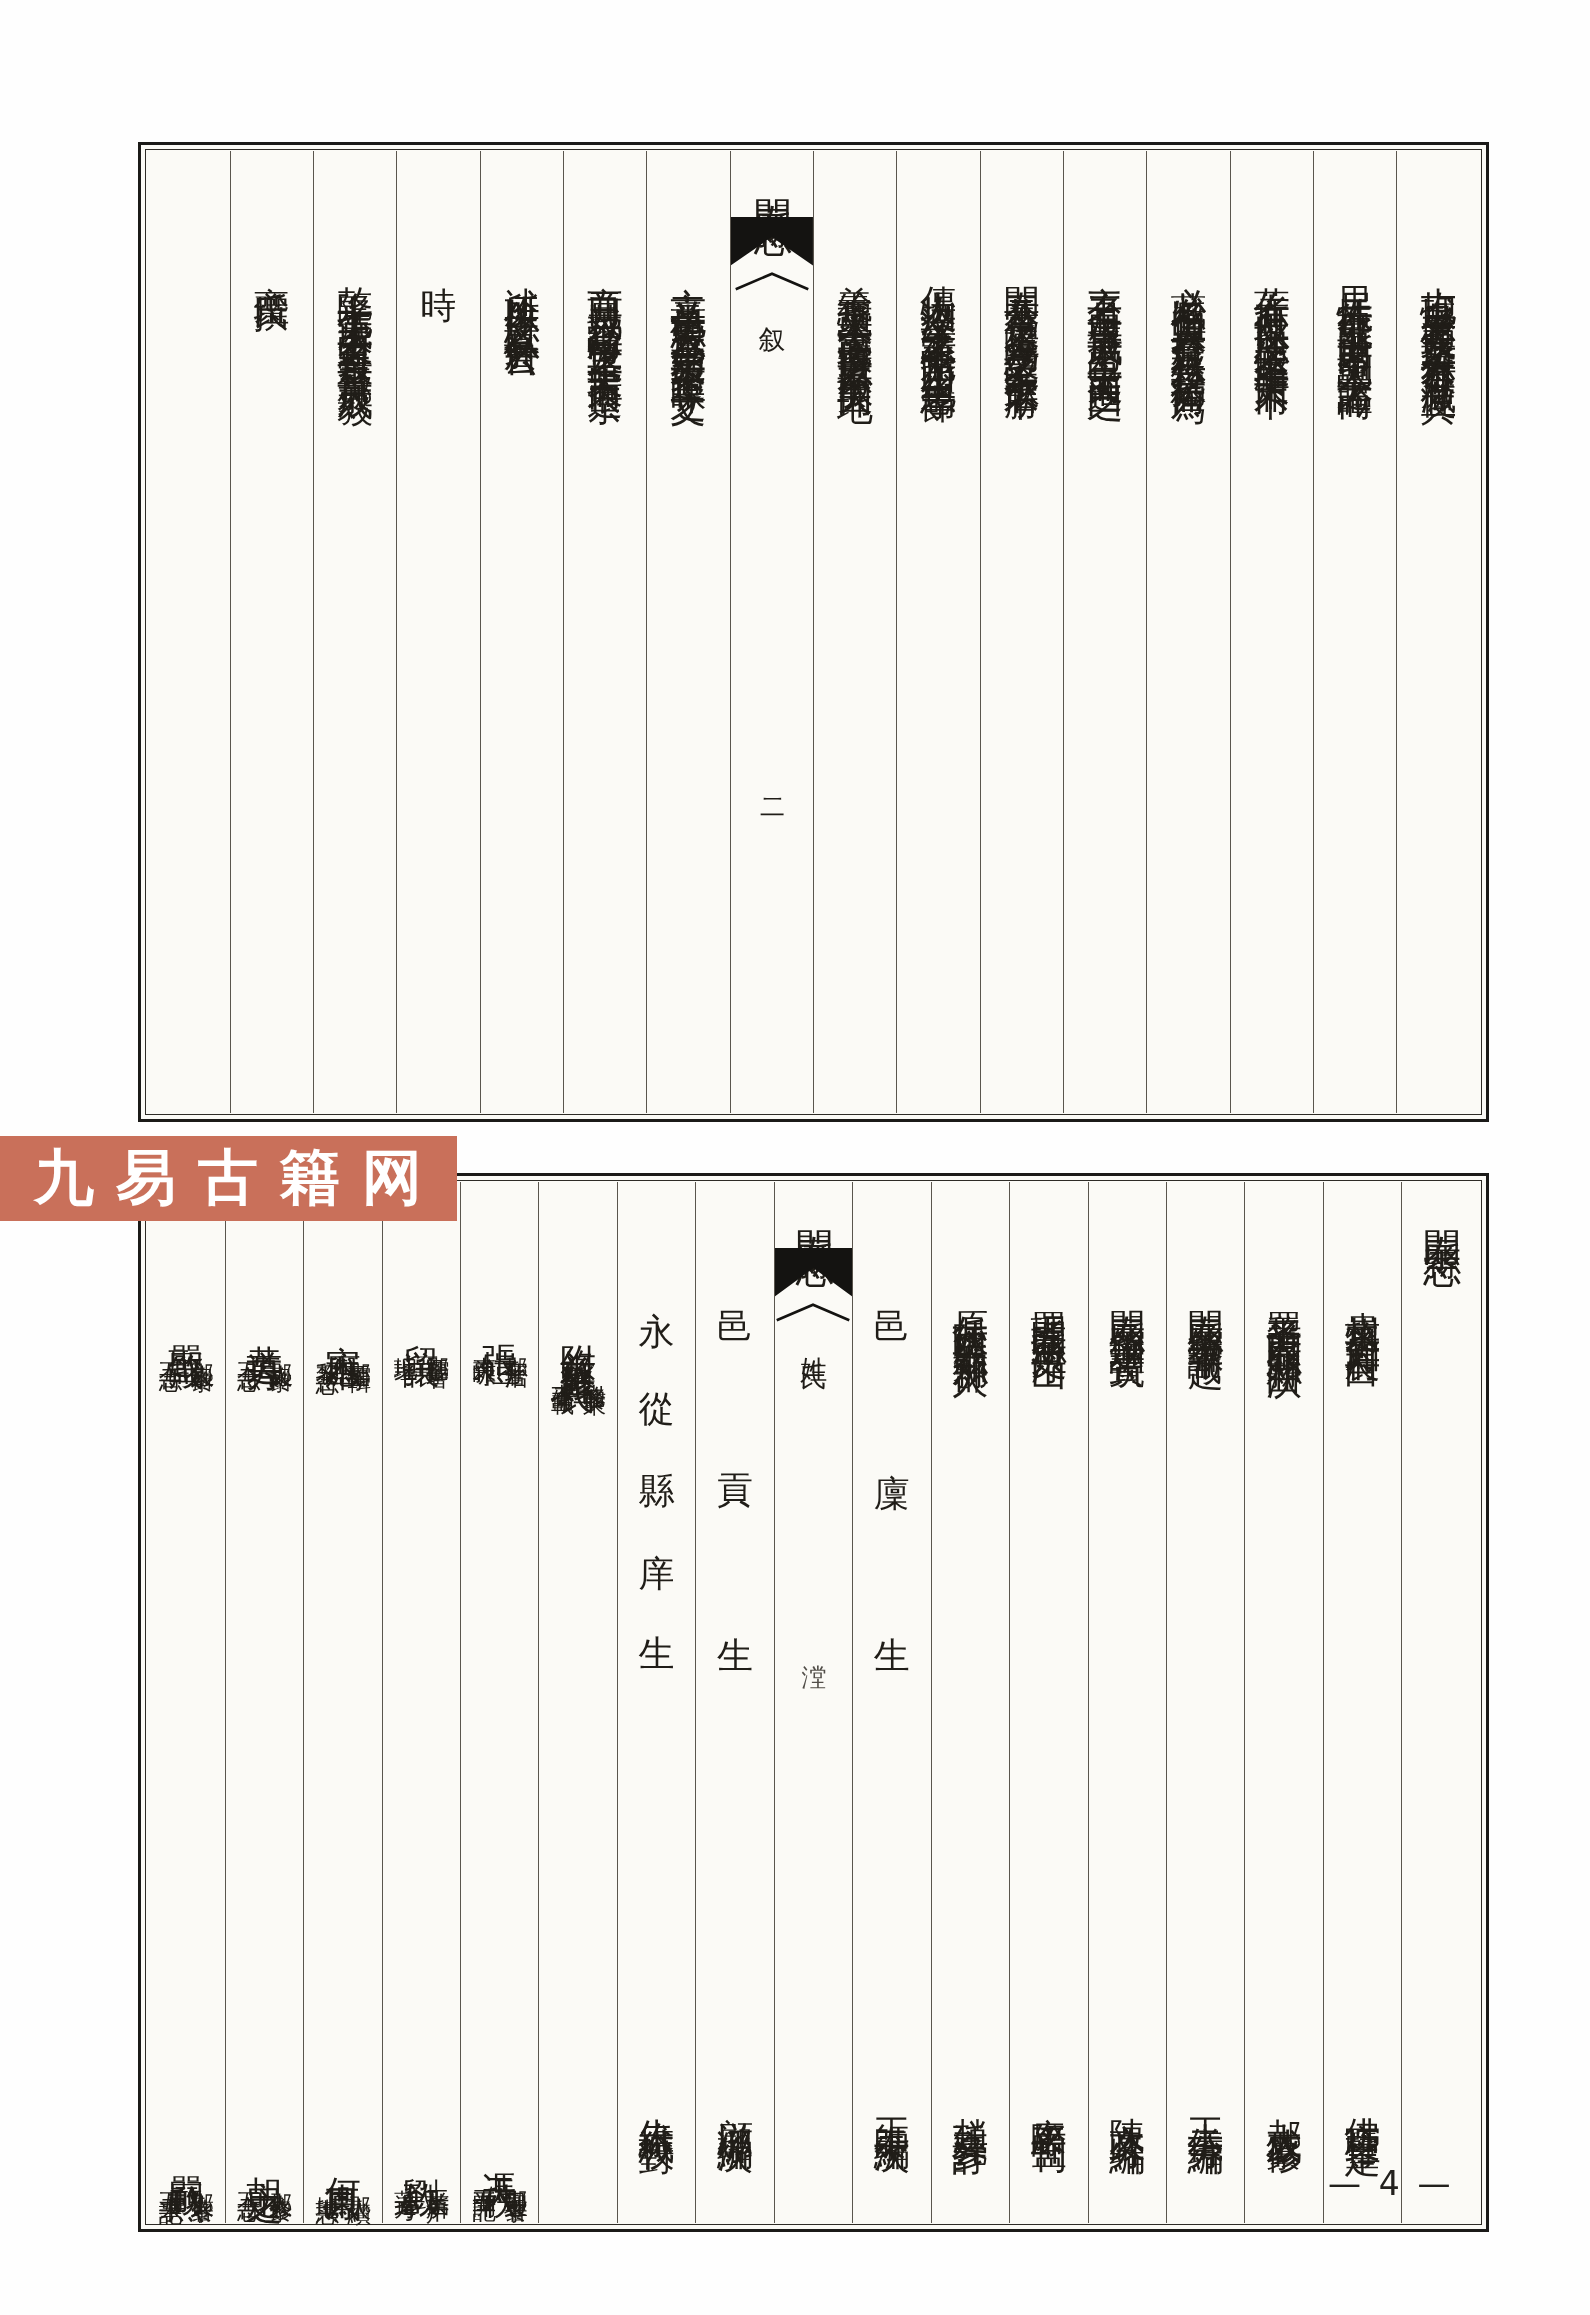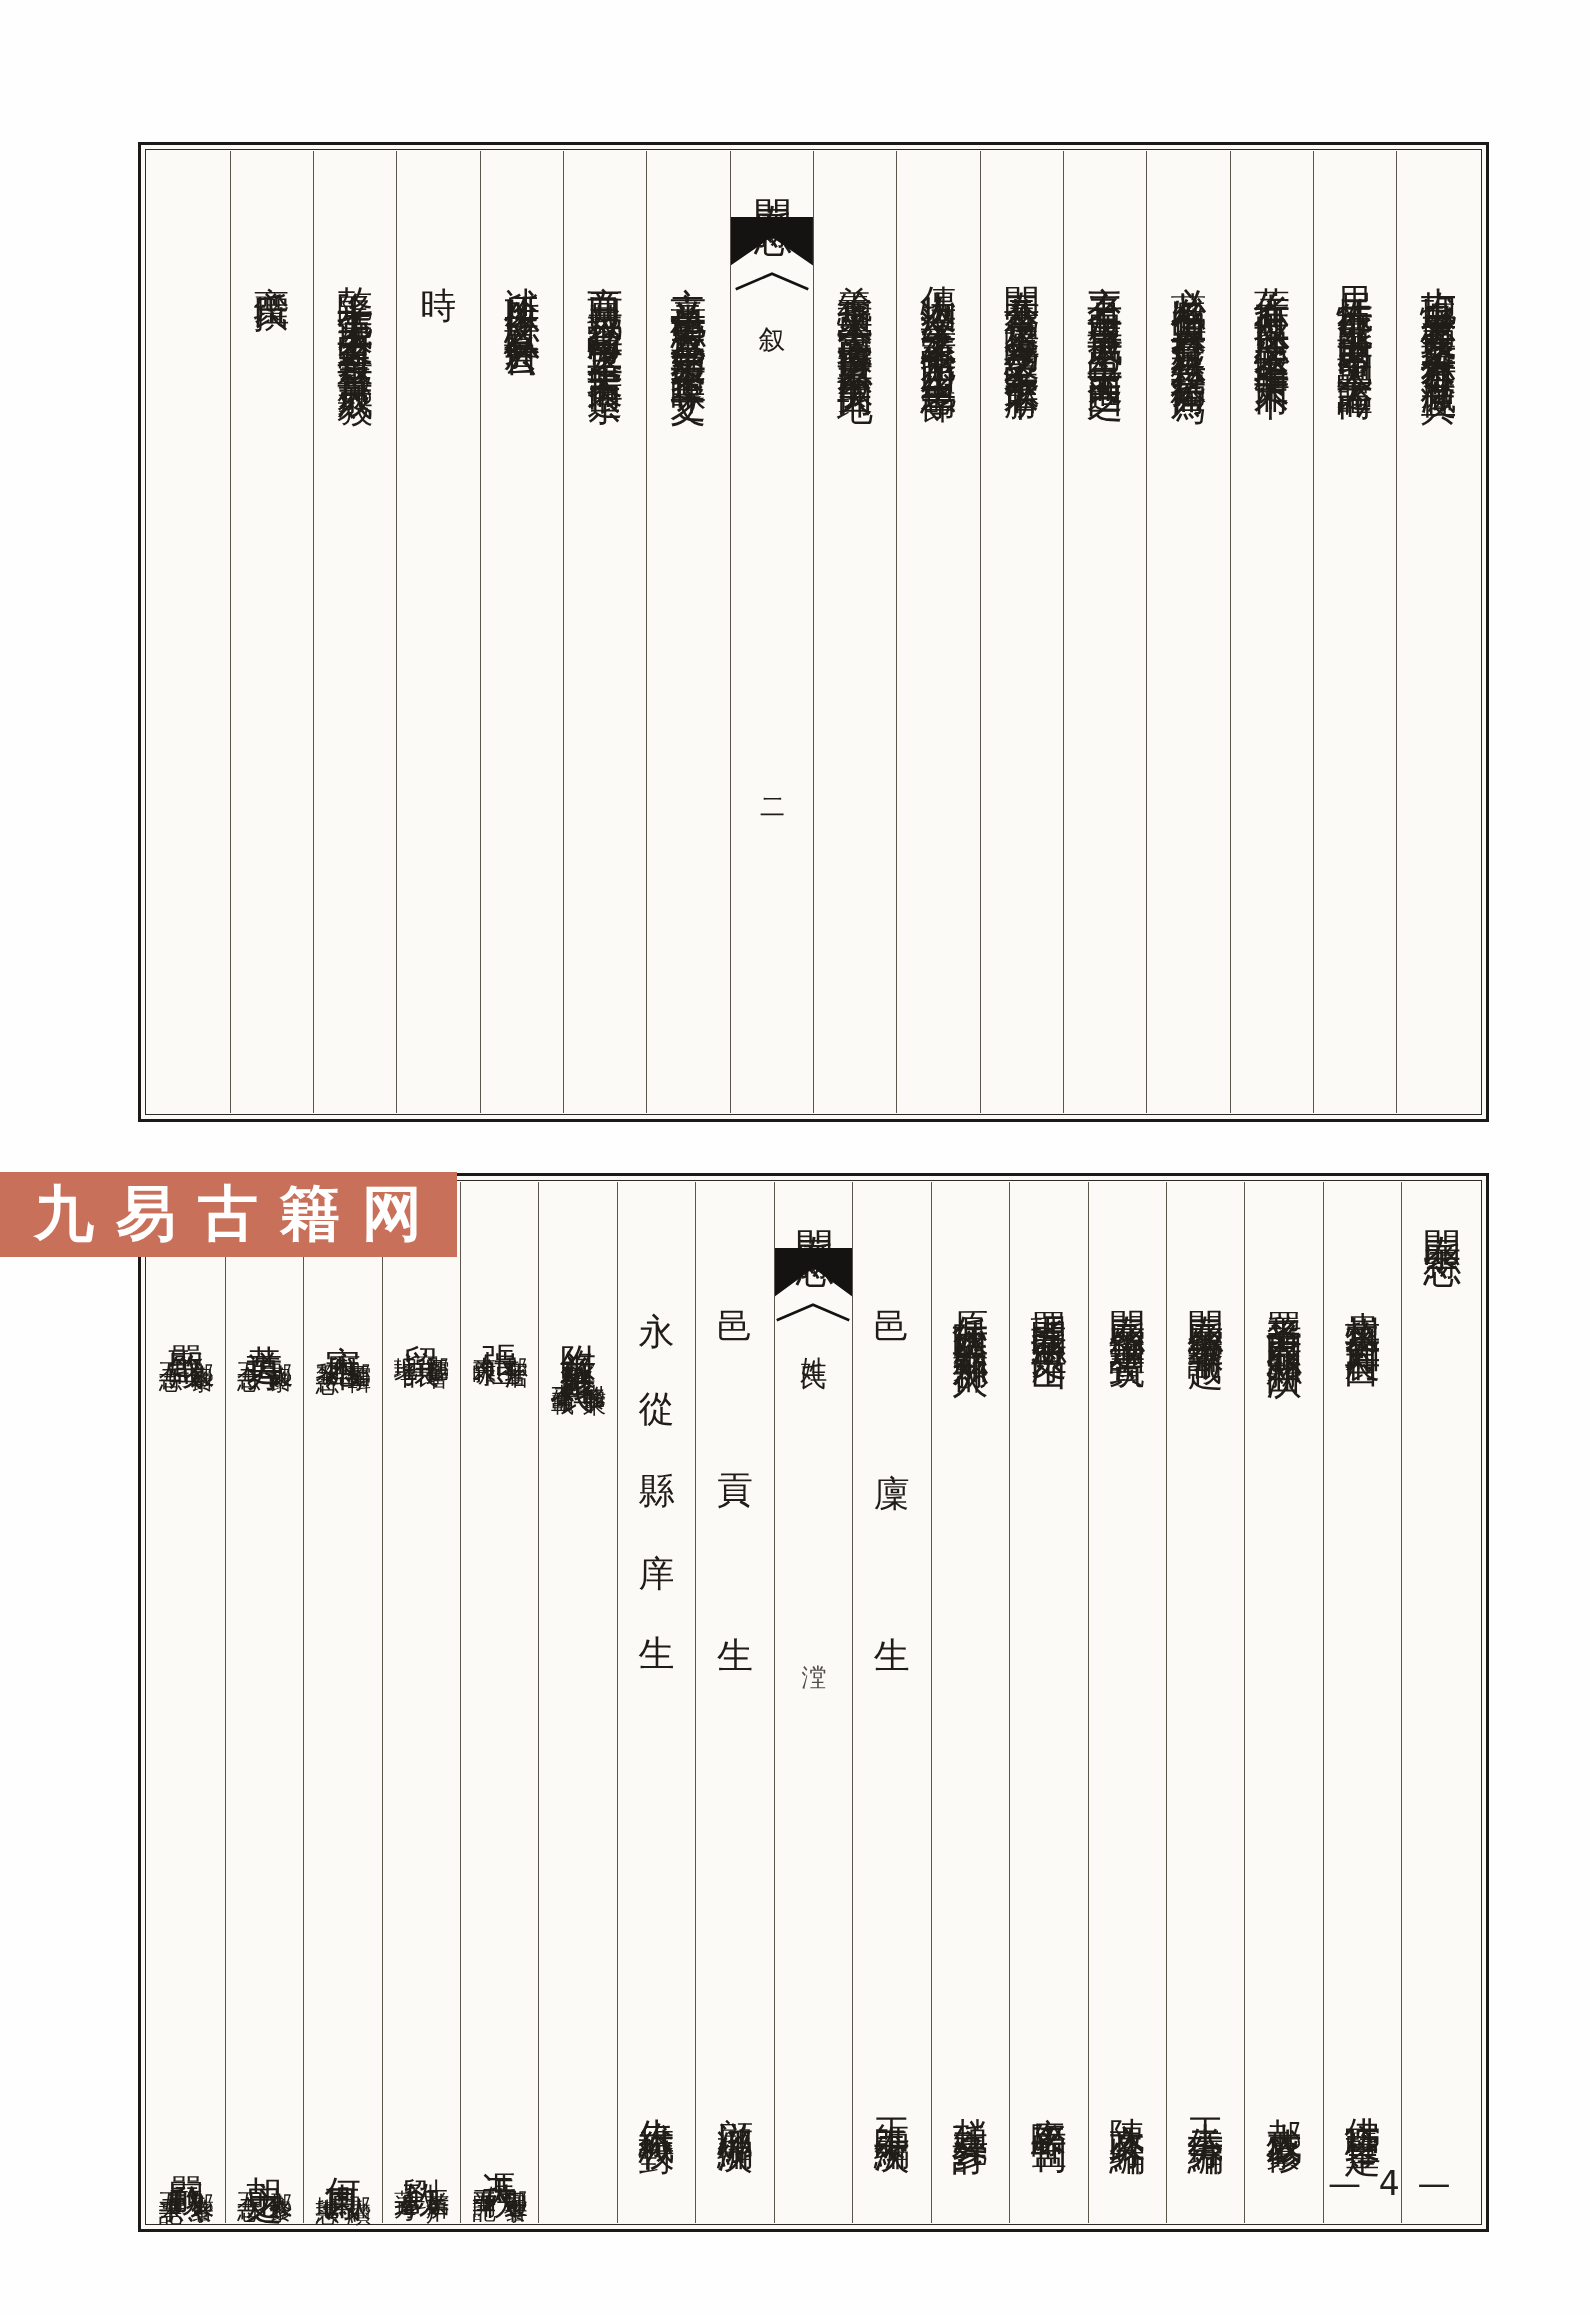--- a/index.html
+++ b/index.html
@@ -42,21 +42,21 @@
   .chev{margin-top:5.4px;flex:none;}
   .seclabel{font-size:27px;letter-spacing:4.5px;margin-top:14.5px;}
   .folio{font-size:25px;letter-spacing:2.7px;}
   .folio-top{margin-top:470px;}
   .folio-bottom{margin-top:299px;color:#34302a;opacity:.85;}
   .group{display:flex;flex-direction:column;align-items:center;}
   .pname{font-size:36px;letter-spacing:5.4px;}
   .note{display:flex;flex-direction:row-reverse;gap:7.2px;margin-top:11px;}
   .note .vtext{font-size:23.5px;letter-spacing:2.7px;}
   .watermark{
-    position:absolute;left:0;top:1172px;width:457px;height:85px;
+    position:absolute;left:0;top:1136px;width:457px;height:85px;
     background:#c9705a;color:#ffffff;
     display:flex;align-items:center;justify-content:center;
     font-size:60px;font-weight:bold;letter-spacing:22px;
     padding-left:21px;box-sizing:border-box;z-index:6;
   }
   .pagenum{
     position:absolute;left:1328px;top:2164px;
     font-size:33px;letter-spacing:3.6px;color:#23211d;
   }
 </style>

